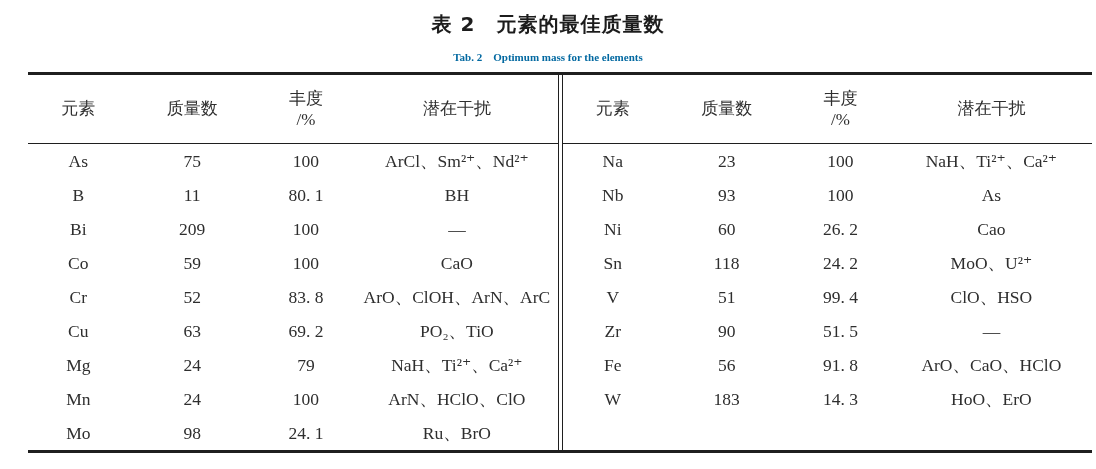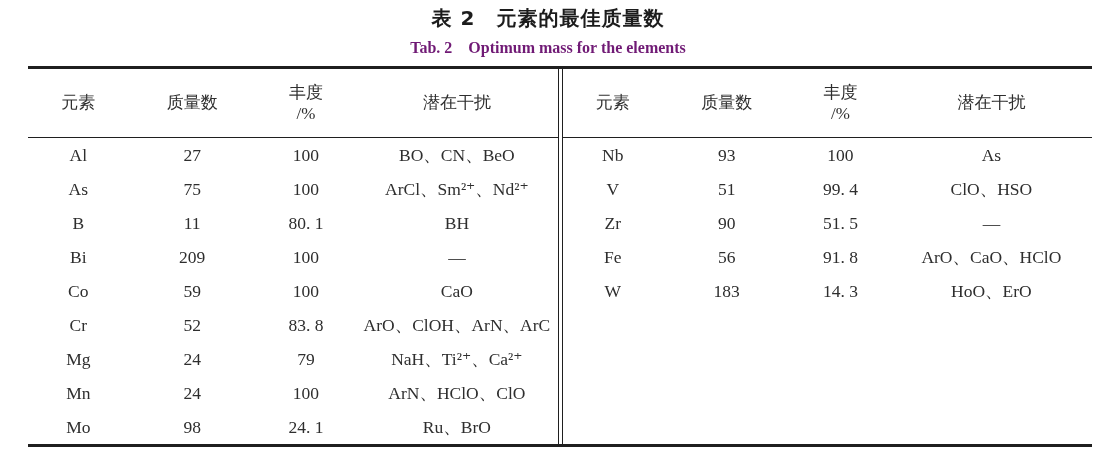--- a/index.html
+++ b/index.html
@@ -13,30 +13,30 @@
     overflow: hidden;
     font-family: "Liberation Serif", "DejaVu Serif", serif;
     color: #2e2e2e;
   }
   .title-cn {
     text-align: center;
     font-family: "DejaVu Sans", "Liberation Sans", sans-serif;
     font-weight: 700;
     font-size: 20px;
     letter-spacing: 1px;
-    padding-top: 5px;
+    padding-top: 11px;
     color: #1c1c1c;
   }
   .title-en {
     text-align: center;
     font-family: "Liberation Serif", "DejaVu Serif", serif;
     font-weight: 700;
-    font-size: 16px;
-    margin-top: 6px;
-    color: #701a75;
+    font-size: 11px;
+    margin-top: 12px;
+    color: #0369a1;
   }
   .tablewrap {
     display: flex;
     align-items: stretch;
     margin: 7px 4px 0 28px;
     border-top: 3px solid #1f1f1f;
     border-bottom: 3px solid #1f1f1f;
   }
   .half {
     flex: 1 1 0;
@@ -105,26 +105,20 @@
             <th>
               <span>丰度</span><br>
               <span>/%</span>
             </th>
             <th>
               <span>潜在干扰</span>
             </th>
           </tr>
         </thead>
         <tbody>
-  <tr>
-    <td>Al</td>
-    <td>27</td>
-    <td>100</td>
-    <td>BO、CN、BeO</td>
-  </tr>
 
   <tr>
     <td>As</td>
     <td>75</td>
     <td>100</td>
     <td>ArCl、Sm²⁺、Nd²⁺</td>
   </tr>
 
   <tr>
     <td>B</td>
@@ -147,20 +141,26 @@
     <td>CaO</td>
   </tr>
 
   <tr>
     <td>Cr</td>
     <td>52</td>
     <td>83. 8</td>
     <td>ArO、ClOH、ArN、ArC</td>
   </tr>
 
+  <tr>
+    <td>Cu</td>
+    <td>63</td>
+    <td>69. 2</td>
+    <td>PO₂、TiO</td>
+  </tr>
 
   <tr>
     <td>Mg</td>
     <td>24</td>
     <td>79</td>
     <td>NaH、Ti²⁺、Ca²⁺</td>
   </tr>
 
   <tr>
     <td>Mn</td>
@@ -200,30 +200,48 @@
             <th>
               <span>丰度</span><br>
               <span>/%</span>
             </th>
             <th>
               <span>潜在干扰</span>
             </th>
           </tr>
         </thead>
         <tbody>
+  <tr>
+    <td>Na</td>
+    <td>23</td>
+    <td>100</td>
+    <td>NaH、Ti²⁺、Ca²⁺</td>
+  </tr>
 
   <tr>
     <td>Nb</td>
     <td>93</td>
     <td>100</td>
     <td>As</td>
   </tr>
 
-
-
+  <tr>
+    <td>Ni</td>
+    <td>60</td>
+    <td>26. 2</td>
+    <td>Cao</td>
+  </tr>
+
+
+  <tr>
+    <td>Sn</td>
+    <td>118</td>
+    <td>24. 2</td>
+    <td>MoO、U²⁺</td>
+  </tr>
 
   <tr>
     <td>V</td>
     <td>51</td>
     <td>99. 4</td>
     <td>ClO、HSO</td>
   </tr>
 
   <tr>
     <td>Zr</td>

